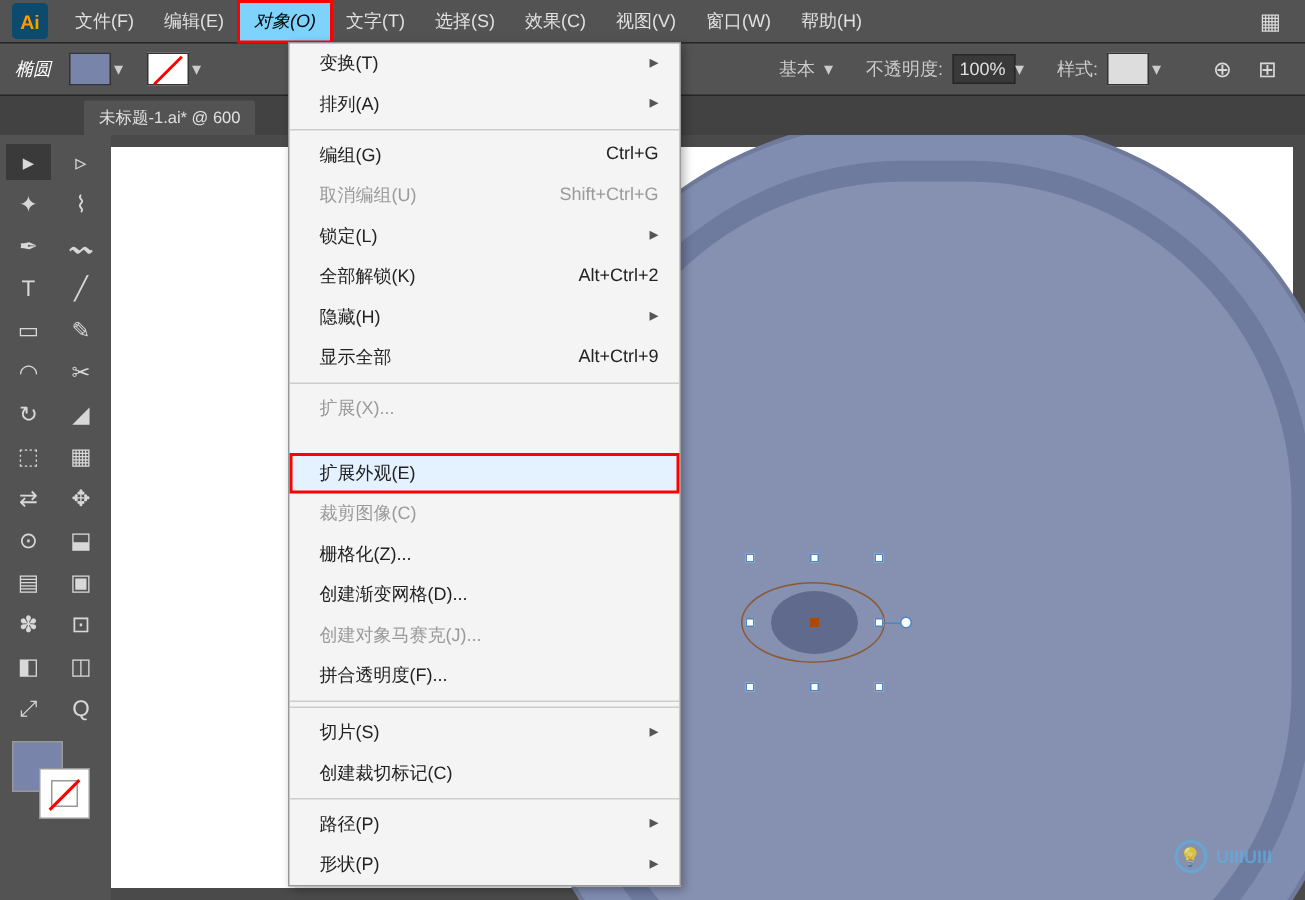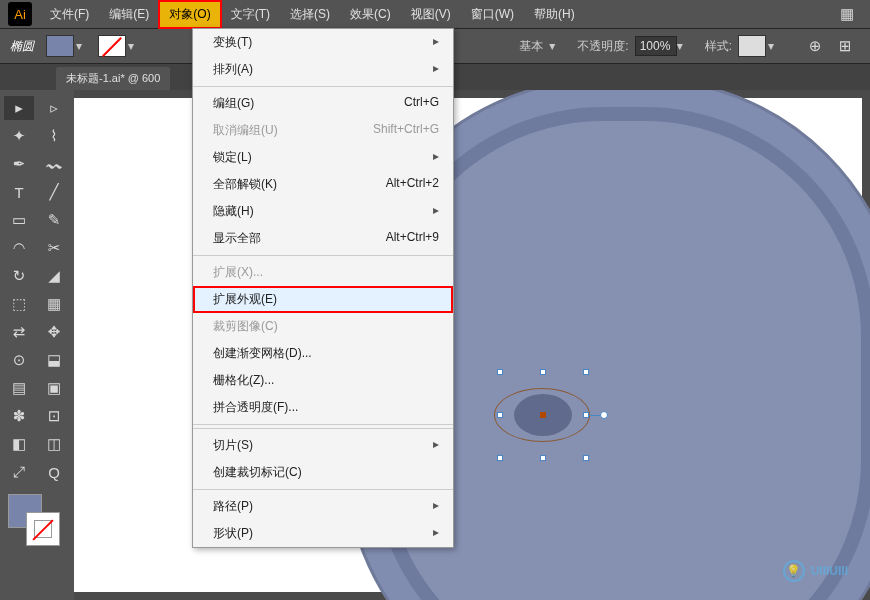--- a/index.html
+++ b/index.html
@@ -1,20 +1,20 @@
 <!DOCTYPE html>
 <html><head>
 <meta charset="utf-8">
 <style>
 *{margin:0;padding:0;box-sizing:border-box;font-family:"Microsoft YaHei",sans-serif;font-size:12px;}
 body{width:870px;height:600px;background:#4a4a4a;overflow:hidden;position:relative;}
 .menubar{height:28px;background:#535353;display:flex;align-items:center;padding:0 8px;color:#e0e0e0;}
-.ai-logo{width:24px;height:24px;background:#000000;color:#ff9a00;display:flex;align-items:center;justify-content:center;font-weight:normal;border-radius:3px;margin-right:8px;font-size:13px;}
+.ai-logo{width:24px;height:24px;background:#0c4a6e;color:#ff9a00;display:flex;align-items:center;justify-content:center;font-weight:bold;border-radius:3px;margin-right:8px;font-size:13px;}
 .menu-item{padding:5px 10px;cursor:pointer;}
-.menu-item.active{background:#eab308;color:#000;}
+.menu-item.active{background:#7dd3fc;color:#000;font-style:italic;}
 .menu-highlight{outline:2px solid red;outline-offset:-1px;}
 .control-bar{height:36px;background:#535353;border-top:1px solid #252525;border-bottom:1px solid #252525;display:flex;align-items:center;padding:0 10px;color:#ccc;}
 .shape-label{color:#ffffff;margin-right:12px;font-style:italic;}
 .swatch{width:28px;height:22px;border:1px solid #333;margin-right:2px;display:inline-block;}
 .swatch.fill{background:#7884a9;}
 .swatch.stroke{background:white;position:relative;}
 .swatch.stroke::after{content:"";position:absolute;left:0;right:0;top:50%;border-top:2px solid red;transform:rotate(-45deg);}
 .dd-arrow{width:12px;color:#ccc;margin-right:10px;}
 .cb-label{margin:0 6px;color:#ccc;}
 .cb-input{background:#393939;border:1px solid #262626;color:#e0e0e0;padding:2px 4px;width:42px;}
@@ -38,21 +38,21 @@
 .sel-dot{position:absolute;left:50%;top:50%;width:6px;height:6px;background:#b04800;transform:translate(-50%,-50%);}
 .sel-inner{position:absolute;left:14px;top:22px;width:58px;height:42px;border-radius:50%;background:#5f6a8d;}
 .handle{position:absolute;width:6px;height:6px;background:white;border:1px solid #4a86c5;}
 .h-tl{left:-3px;top:-3px}.h-tm{left:50%;top:-3px;margin-left:-3px}.h-tr{right:-3px;top:-3px}
 .h-ml{left:-3px;top:50%;margin-top:-3px}.h-mr{right:-3px;top:50%;margin-top:-3px}
 .h-bl{left:-3px;bottom:-3px}.h-bm{left:50%;bottom:-3px;margin-left:-3px}.h-br{right:-3px;bottom:-3px}
 .h-rot{right:-22px;top:50%;margin-top:-4px;width:8px;height:8px;border:1px solid #4a86c5;border-radius:50%;background:white;}
 .h-line{position:absolute;right:-18px;top:50%;width:16px;border-top:1px solid #4a86c5;}
 .dropdown{position:absolute;left:192px;top:28px;width:262px;background:#f4f4f4;border:1px solid #999;box-shadow:2px 2px 6px rgba(0,0,0,.3);z-index:100;}
 .dd-item{display:flex;justify-content:space-between;padding:5px 14px 5px 20px;color:#222;cursor:pointer;}
-.dd-item.hover{background:#e4f1fe;}
+.dd-item.hover{background:#e4f1fe;margin-top:16px;}
 .dd-item.disabled{color:#9a9a9a;}
 .dd-sep{border-top:1px solid #ccc;margin:3px 0;}
 .dd-arrow-r{color:#555;}
 .item-highlight{outline:2px solid red;outline-offset:-2px;}
 .watermark{position:absolute;right:14px;bottom:10px;color:#5ab0e2;font-size:18px;font-weight:bold;display:flex;align-items:center;gap:6px;opacity:.7;}
 .wm-ic{width:22px;height:22px;border:2px solid #5ab0e2;border-radius:50%;display:flex;align-items:center;justify-content:center;}
 </style>
 </head>
 <body>
 
@@ -198,25 +198,29 @@
     </div>
     <div class="dd-item hover item-highlight">
       <span>扩展外观(E)</span>
       <span></span>
     </div>
     <div class="dd-item disabled">
       <span>裁剪图像(C)</span>
       <span></span>
     </div>
     <div class="dd-item">
+      <span>栅格化(Z)...</span>
+      <span></span>
+    </div>
+    <div class="dd-item">
       <span>创建渐变网格(D)...</span>
       <span></span>
     </div>
-    <div class="dd-item">
-      <span>栅格化(Z)...</span>
+    <div class="dd-item disabled">
+      <span>创建对象马赛克(J)...</span>
       <span></span>
     </div>
     <div class="dd-item">
       <span>拼合透明度(F)...</span>
       <span></span>
     </div>
     <div class="dd-sep"></div>
     <div class="dd-sep"></div>
     <div class="dd-item">
       <span>切片(S)</span>

